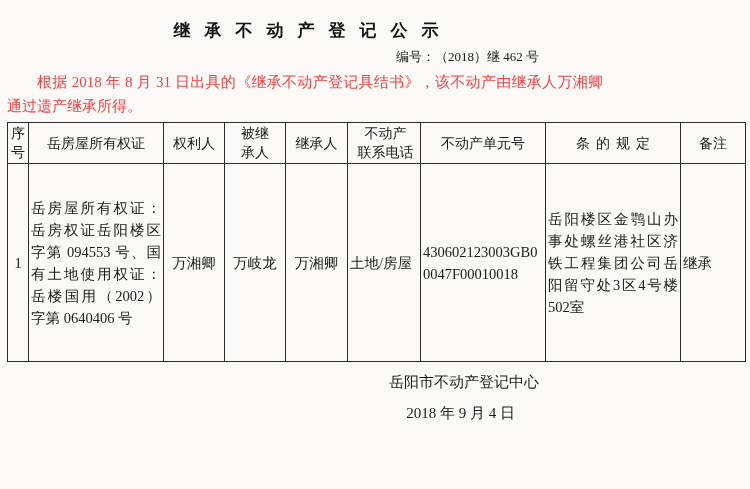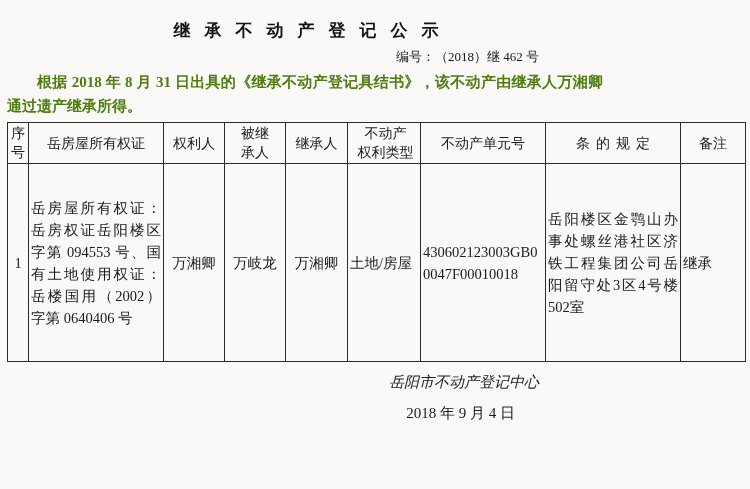--- a/index.html
+++ b/index.html
@@ -25,22 +25,21 @@
     padding-right: 66px;
     font-size: 13px;
     line-height: 26px;
   }
   .body-text p {
     font-size: 15px;
     line-height: 24px;
     text-align: justify;
     text-indent: 2em;
     padding-right: 2px;
-    color: #4d7c0f;
-    font-weight: bold;
+    color: #ef4444;
   }
 
   table.reg {
     border-collapse: collapse;
     table-layout: fixed;
     width: 738px;
     margin-top: 4px;
   }
   table.reg th, table.reg td {
     border: 1.5px solid #2b2b2b;
@@ -68,21 +67,20 @@
   td.justify { text-align: justify; }
   td.break { word-break: break-all; }
 
   .footer { padding-right: 0; }
   .issuer {
     text-align: right;
     padding-right: 66px;
     font-size: 15px;
     line-height: 20px;
     margin-top: 10px;
-    font-style: italic;
   }
   .date {
     text-align: right;
     padding-right: 90px;
     font-size: 15px;
     line-height: 20px;
     margin-top: 11px;
   }
 </style>
 </head>
@@ -113,21 +111,21 @@
     <thead>
       <tr>
         <th>序
 号</th>
         <th class="al">岳房屋所有权证</th>
         <th>权利人</th>
         <th>被继
 承人</th>
         <th>继承人</th>
         <th class="al" style="padding-left:5px">不动产
-权利类型</th>
+联系电话</th>
         <th class="al">不动产单元号</th>
         <th class="spread">条的规定</th>
         <th>备注</th>
       </tr>
     </thead>
     <tbody>
       <tr>
         <td class="center">1</td>
         <td class="al justify">岳房屋所有权证：岳房权证岳阳楼区字第 094553 号、国有土地使用权证：岳楼国用（2002）字第 0640406 号</td>
         <td class="center">万湘卿</td>

